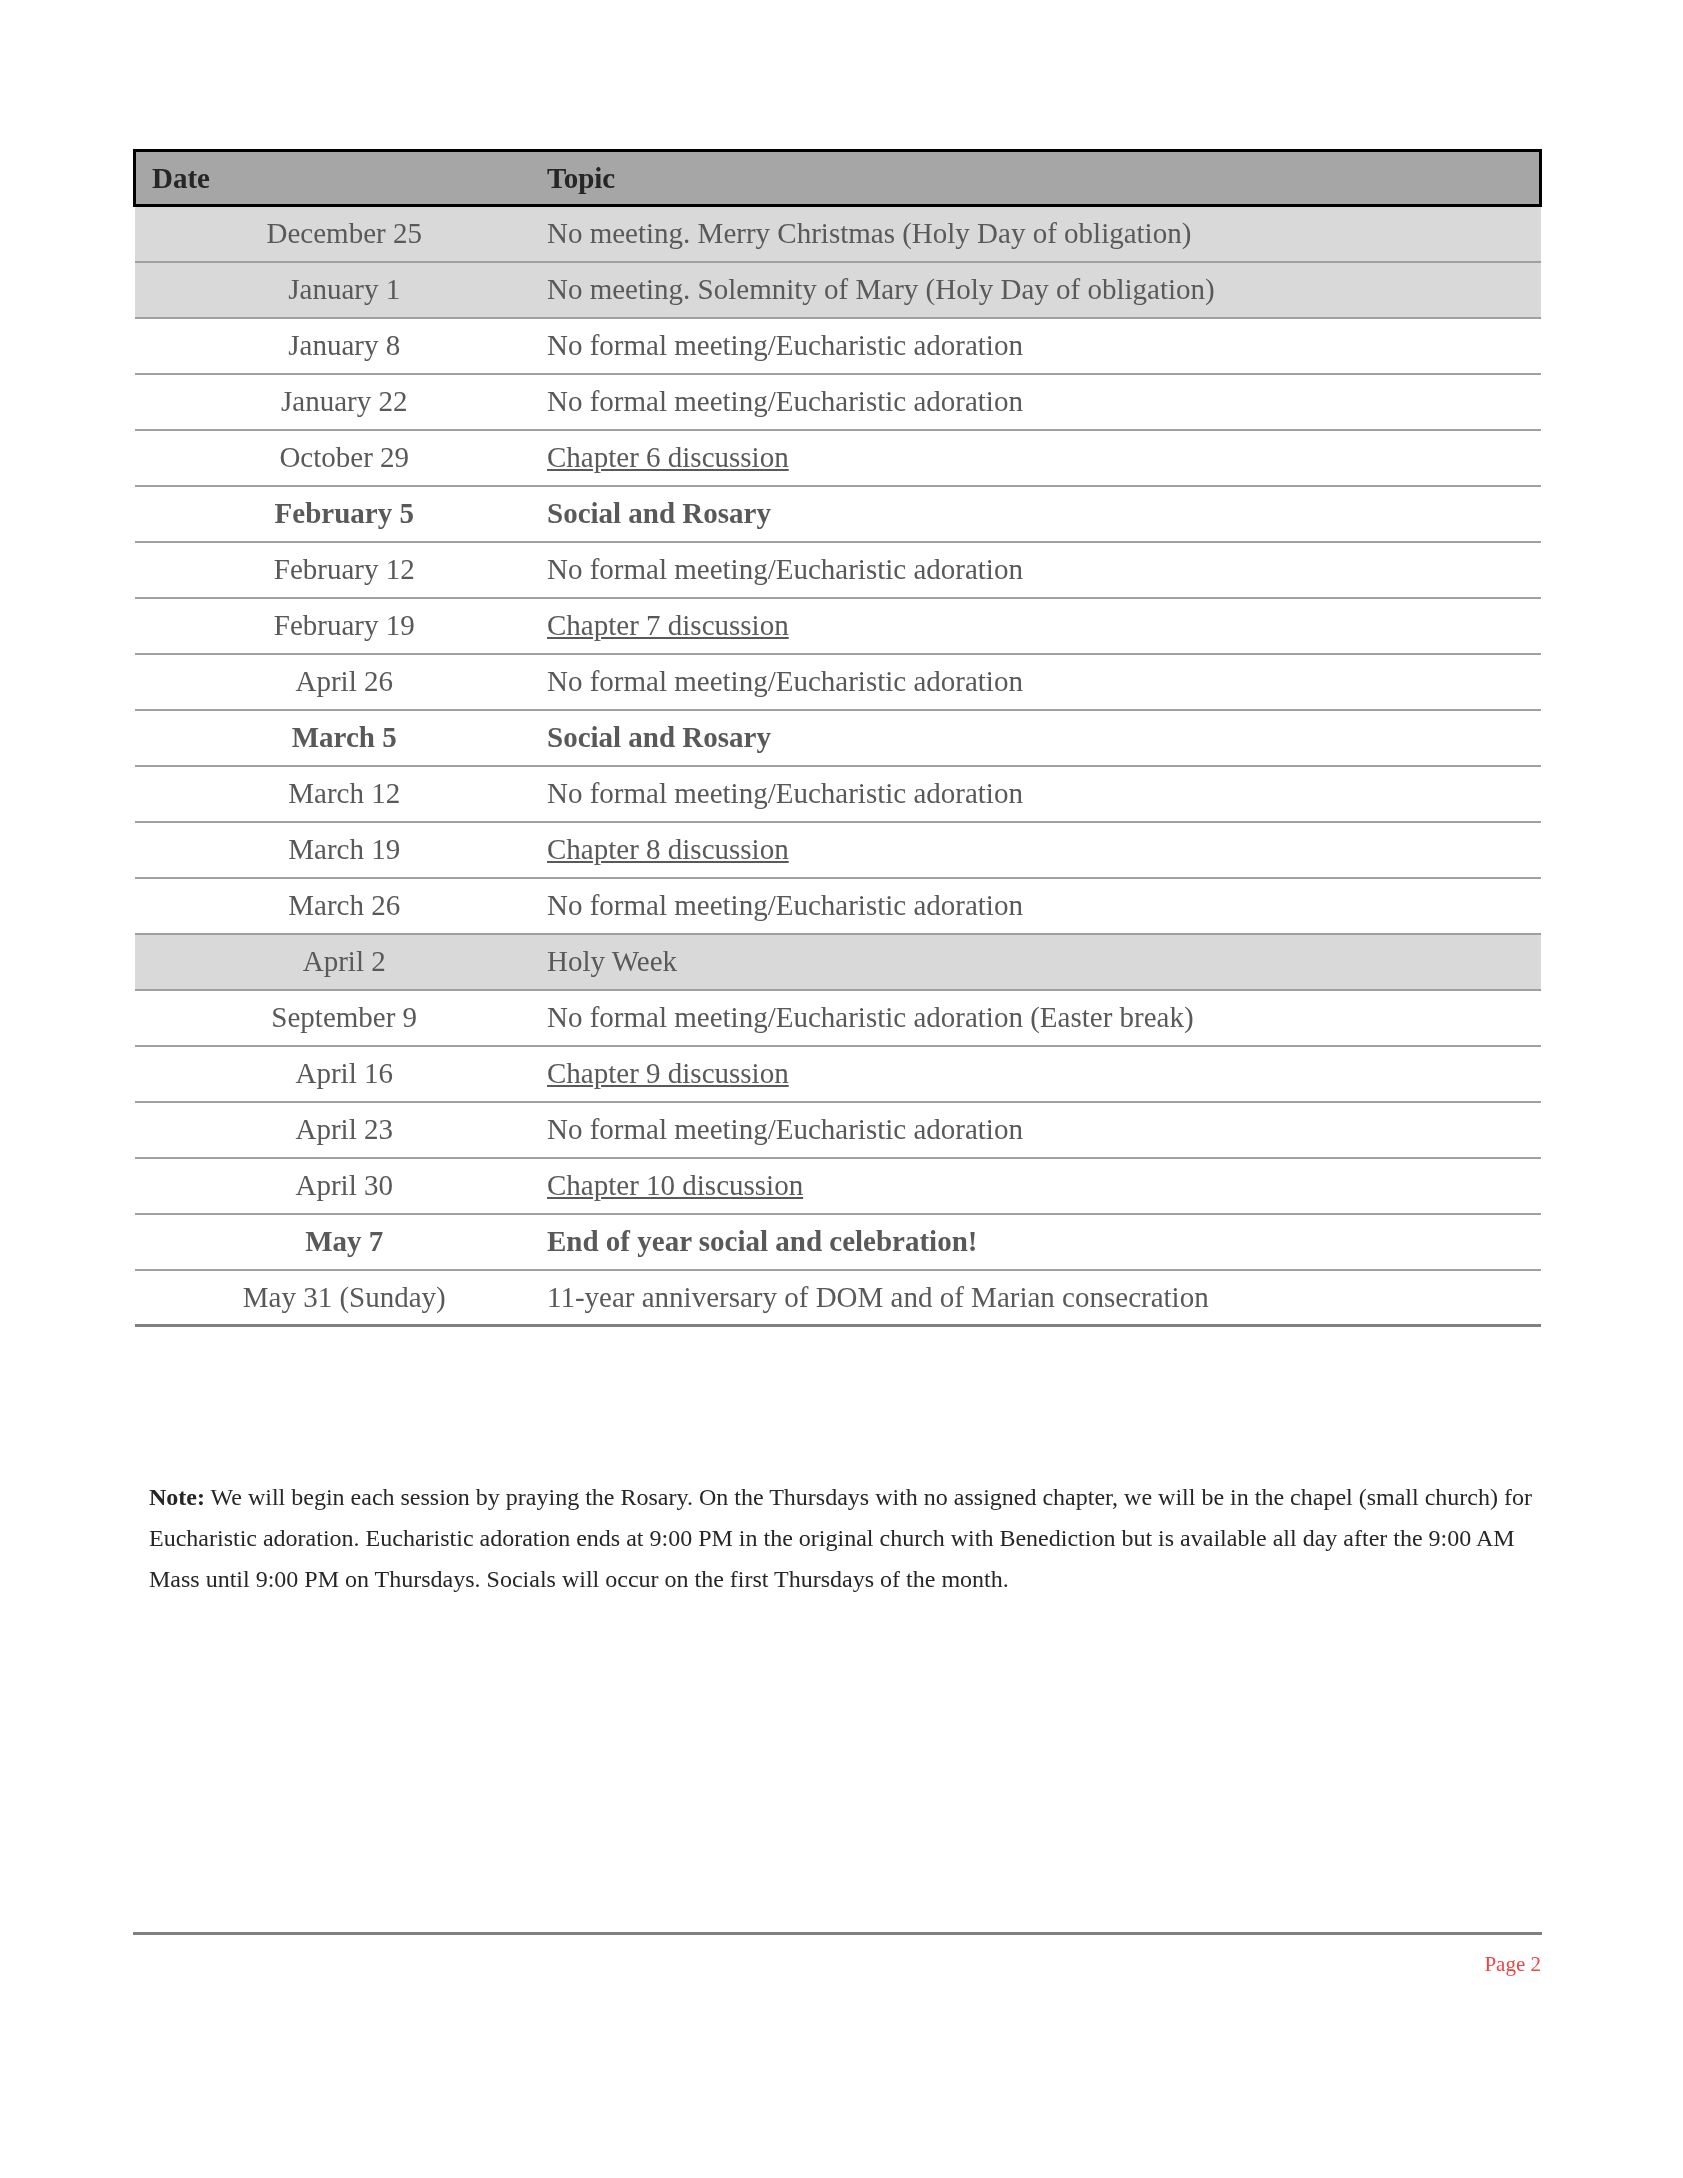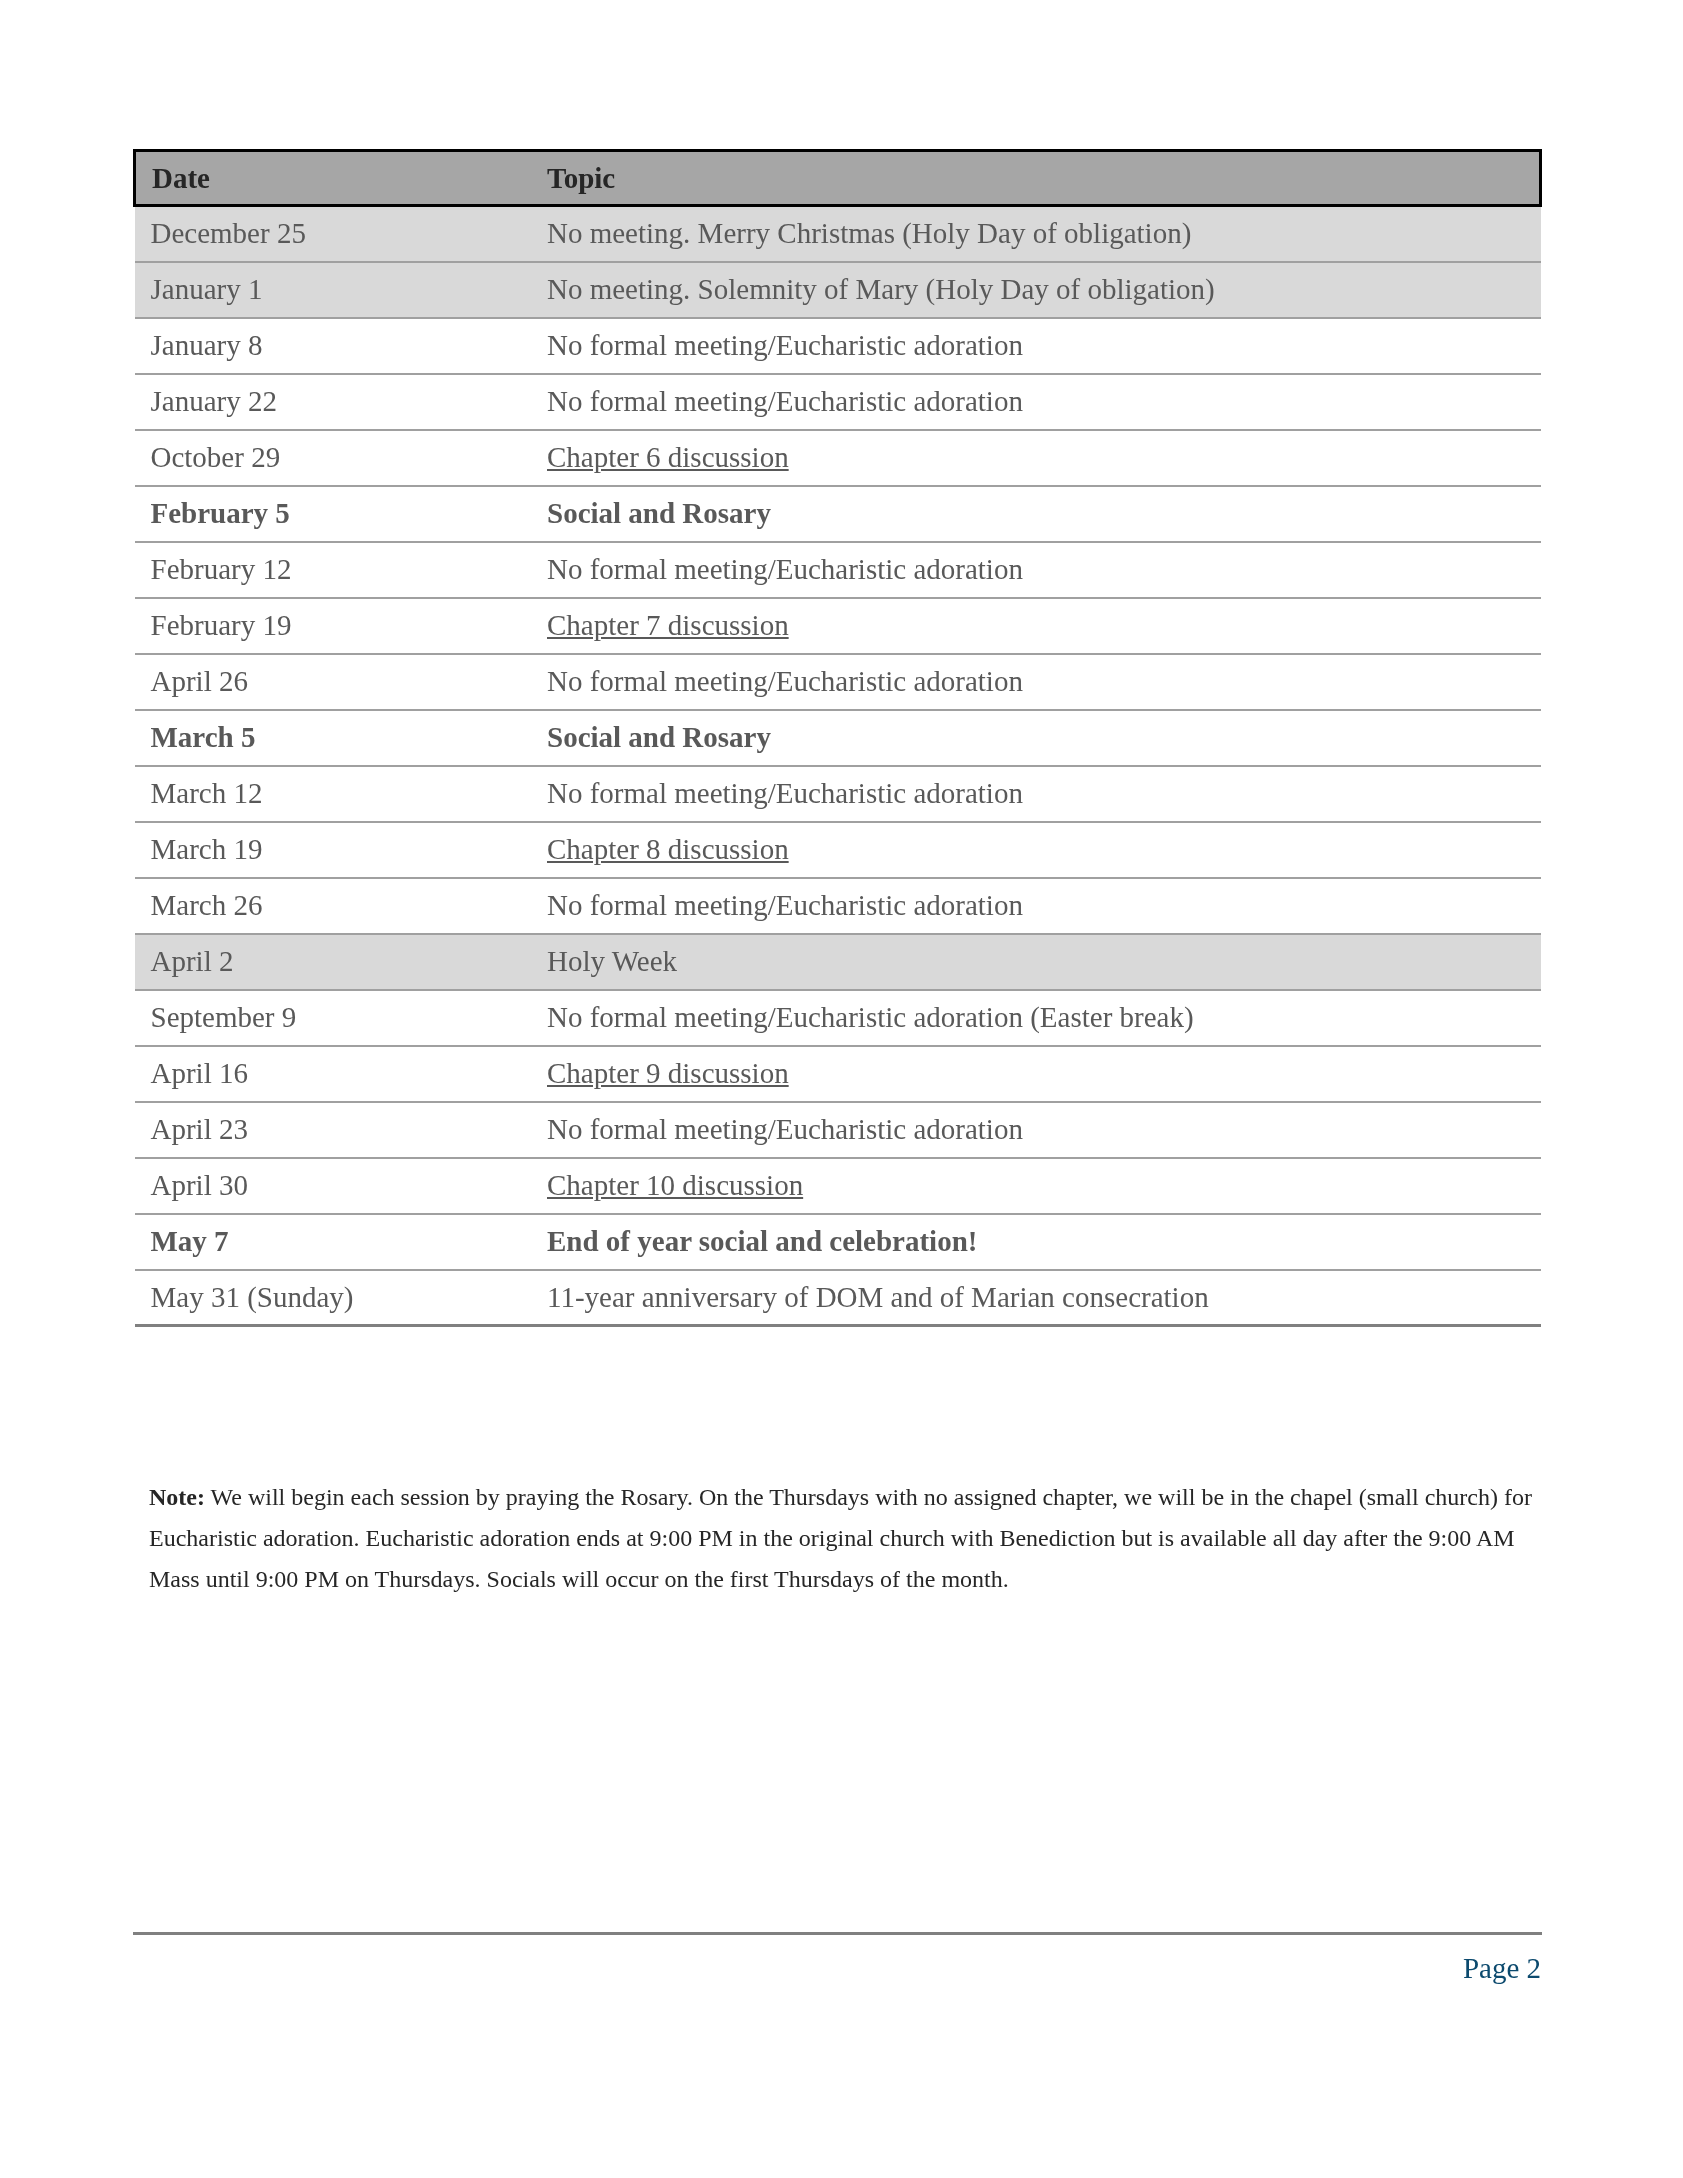--- a/index.html
+++ b/index.html
@@ -3,28 +3,28 @@
 <meta charset="utf-8">
 <style>
   html,body{margin:0;padding:0;background:#fff;}
   body{width:1683px;height:2178px;position:relative;font-family:"Liberation Serif","DejaVu Serif",serif;color:#595959;}
   #tbl{position:absolute;left:133px;top:149px;width:1409px;border-collapse:collapse;}
   .hdr{background:#a6a6a6;border:3px solid #000;height:55px;color:#262626;font-weight:bold;font-size:29px;}
   .row{height:56px;font-size:29px;border-bottom:2px solid #a0a0a0;}
   .row.shade{background:#d9d9d9;}
   .row.bold{font-weight:bold;}
   .row.last{border-bottom:3px solid #808080;}
-  .cell-date{width:386px;padding-left:16px;}
+  .cell-date{width:386px;padding-left:16px;text-align:center;}
   .cell-topic{padding-left:8px;}
   .hdr .cell-date{}
   a.link{color:#595959;text-decoration:underline;}
   #note{position:absolute;left:149px;top:1477px;width:1396px;font-size:24px;line-height:41px;color:#262626;}
   #note b{font-weight:bold;}
   #footer-line{position:absolute;left:133px;top:1932px;width:1409px;height:3px;background:#808080;}
-  #page-num{position:absolute;right:142px;top:1952px;font-size:29px;color:#0c4a6e;}
+  #page-num{position:absolute;right:142px;top:1952px;font-size:21px;color:#ef4444;}
 </style>
 </head>
 <body>
 
 <table id="tbl">
   <thead>
     <tr class="hdr">
       <th class="cell-date" style="text-align:left">Date</th>
       <th class="cell-topic" style="text-align:left">Topic</th>
     </tr>

